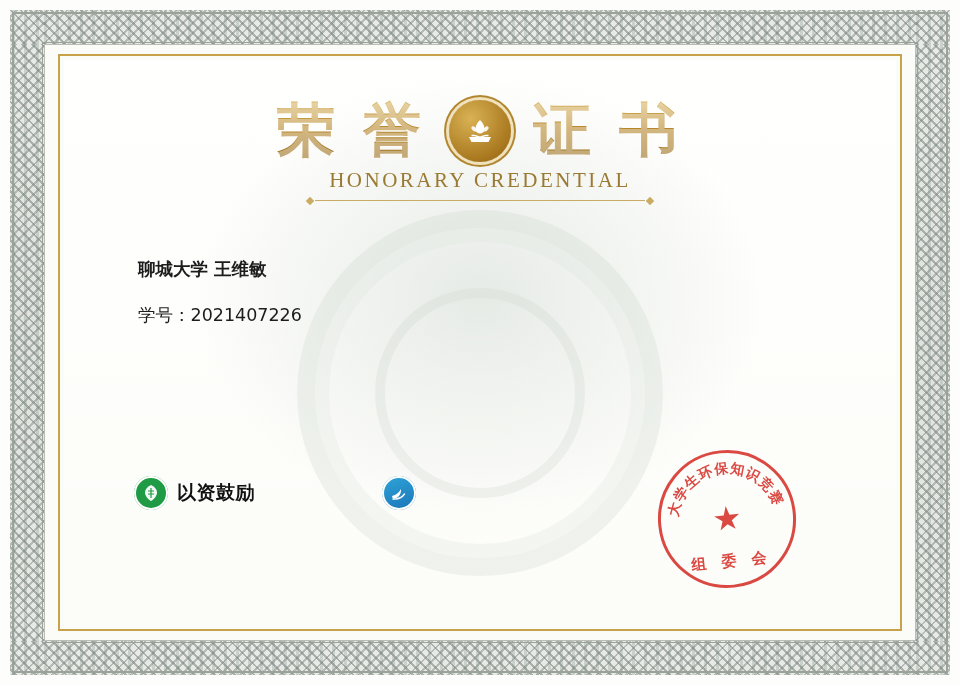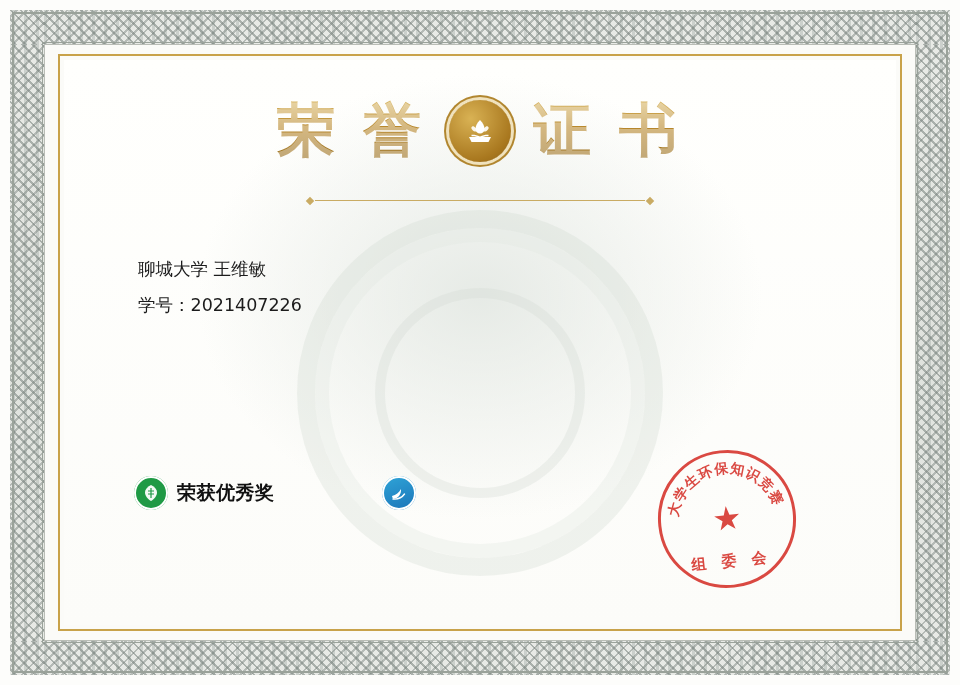--- a/index.html
+++ b/index.html
@@ -179,21 +179,21 @@
   .body-text {
     position: absolute;
     left: 74px;
     right: 70px;
     top: 192px;
     font-family: "DejaVu Sans", "Liberation Sans", sans-serif;
     font-size: 17.5px;
     color: #1c1c1c;
     line-height: 34px;
   }
-  .line-name { margin-bottom: 2px; }
+  .line-name { margin-bottom: 12px; font-weight: bold; }
   .line-id { margin-bottom: 2px; }
   .para { text-indent: 2em; }
   .para2 { text-indent: 2em; margin-top: 8px; }
 
   
   .footer {
     position: absolute;
     left: 70px;
     right: 60px;
     top: 400px;
@@ -331,37 +331,38 @@
           <path d="M13 15c2.5 1 4 3 4.3 5.4-2.4.6-4.6-.4-5.6-2.4-.6-1.2-.5-2.2 1.3-3z" fill="#fff" opacity=".9"></path>
           <path d="M27 15c-2.5 1-4 3-4.3 5.4 2.4.6 4.6-.4 5.6-2.4.6-1.2.5-2.2-1.3-3z" fill="#fff" opacity=".9"></path>
           <path d="M9 26h22l-2.5 5H11.5L9 26z" fill="#fff"></path>
           <path d="M20 25.5c-3-1.5-6-2-8.5-1.8v1.6c2.5-.2 5.5.3 8.5 1.7 3-1.4 6-1.9 8.5-1.7v-1.6c-2.5-.2-5.5.3-8.5 1.8z" fill="#fff"></path>
         </svg>
       </span>
       <span class="title-char">证</span>
       <span class="title-char">书</span>
     </div>
 
+    <div class="subtitle">HONORARY CREDENTIAL</div>
     <div class="subtitle-rule"></div>
 
     <div class="body-text">
       <div class="line-name">聊城大学 王维敏</div>
       <div class="line-id">学号：2021407226</div>
     </div>
 
     <div class="footer">
 
       <div class="org org-1">
         <span class="logo-green">
           <svg width="22" height="22" viewBox="0 0 22 22" aria-hidden="true">
             <path d="M11 3c4 2 6 4.5 6 7.5S14.5 17 11 19C7.5 17 5 13.5 5 10.5S7 5 11 3z" fill="#fff" opacity=".95"></path>
             <path d="M11 6v10M8 9h6M8 12h6" stroke="#1f9a45" stroke-width="1.2" fill="none"></path>
           </svg>
         </span>
-        <span class="org-label">荣获优秀奖</span>
+        <span class="org-label">以资鼓励</span>
       </div>
 
       <div class="org org-2">
         <span class="logo-blue">
           <svg width="22" height="22" viewBox="0 0 22 22" aria-hidden="true">
             <path d="M4 14c4-1 7-3.5 9-7 .5 5-2.5 9-7 9.8-1 .2-1.7-1.3-2-2.8z" fill="#fff"></path>
             <path d="M5 17c4.5.5 9-1.5 11.5-5" stroke="#fff" stroke-width="1.4" fill="none" stroke-linecap="round"></path>
           </svg>
         </span>
       </div>

